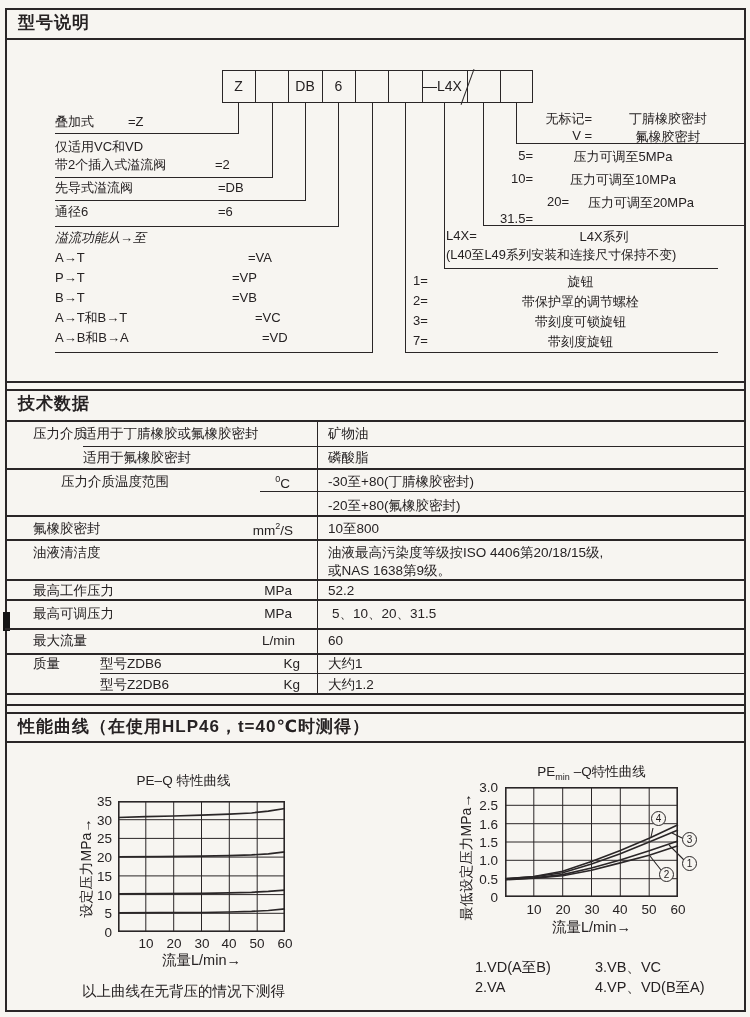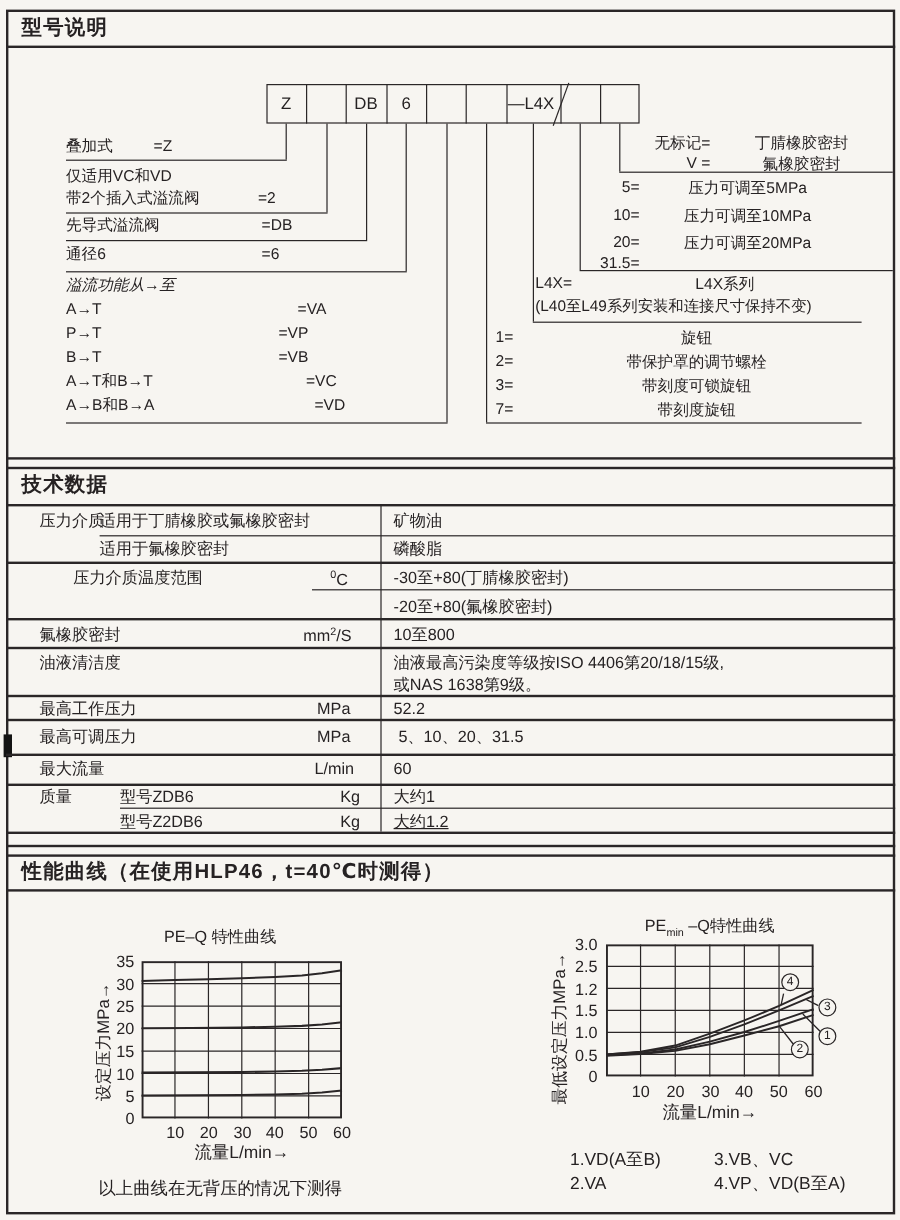--- a/index.html
+++ b/index.html
@@ -111,21 +111,21 @@
 
   <div class="rrow" style="left:483px;top:148px;width:230px;">
     <span class="rkey" style="width:50px;">5=</span>
     <span class="rval">压力可调至5MPa</span>
   </div>
   <div class="rrow" style="left:483px;top:171px;width:230px;">
     <span class="rkey" style="width:50px;">10=</span>
     <span class="rval">压力可调至10MPa</span>
   </div>
   <div class="rrow" style="left:483px;top:194px;width:230px;">
-    <span class="rkey" style="width:50px;">20=</span>
+    <span class="rkey" style="width:50px;margin-left:36px;">20=</span>
     <span class="rval">压力可调至20MPa</span>
   </div>
   <div class="rrow" style="left:483px;top:211px;width:230px;">
     <span class="rkey" style="width:50px;">31.5=</span>
   </div>
   <div class="ln" style="left:483px;top:225px;width:261px;height:1.3px;"></div>
 
   <div class="rrow" style="left:446px;top:228px;width:272px;">
     <span class="rkey-l" style="width:44px;">L4X=</span>
     <span class="rval">L4X系列</span>
@@ -197,21 +197,21 @@
   <div class="unit" style="left:200px;top:633px;width:95px;">L/min</div>
   <div class="t tbl-label" style="left:328px;top:633px;">60</div>
 
   <div class="t tbl-label" style="left:33px;top:656px;">质量</div>
   <div class="t tbl-label" style="left:100px;top:656px;">型号ZDB6</div>
   <div class="unit" style="left:200px;top:656px;width:100px;">Kg</div>
   <div class="t tbl-label" style="left:328px;top:656px;">大约1</div>
 
   <div class="t tbl-label" style="left:100px;top:677px;">型号Z2DB6</div>
   <div class="unit" style="left:200px;top:677px;width:100px;">Kg</div>
-  <div class="t tbl-label" style="left:328px;top:677px;text-decoration:underline;">大约1.2</div>
+  <div class="t tbl-label" style="left:328px;top:677px;">大约1.2</div>
 
   <div class="ctitle" style="left:100px;top:772px;width:167px;">PE–Q 特性曲线</div>
   <div class="axlabel rot" style="left:22px;top:859px;width:130px;font-size:14px;">设定压力MPa→</div>
   <div class="ytick" style="left:82px;top:794px;">35</div>
   <div class="ytick" style="left:82px;top:813px;">30</div>
   <div class="ytick" style="left:82px;top:831px;">25</div>
   <div class="ytick" style="left:82px;top:850px;">20</div>
   <div class="ytick" style="left:82px;top:869px;">15</div>
   <div class="ytick" style="left:82px;top:888px;">10</div>
   <div class="ytick" style="left:82px;top:906px;">5</div>
@@ -230,21 +230,21 @@
   <div class="xtick" style="left:215px;top:936px;">40</div>
   <div class="xtick" style="left:243px;top:936px;">50</div>
   <div class="xtick" style="left:271px;top:936px;">60</div>
   <div class="axlabel" style="left:118px;top:951px;width:167px;">流量L/min→</div>
   <div class="t" style="left:82px;top:983px;font-size:14.5px;">以上曲线在无背压的情况下测得</div>
 
   <div class="ctitle" style="left:505px;top:763px;width:173px;"><span>PE</span><sub style="font-size:9px;">min</sub><span> –Q特性曲线</span></div>
   <div class="axlabel rot" style="left:392px;top:848px;width:150px;font-size:14px;">最低设定压力MPa→</div>
   <div class="ytick" style="left:468px;top:780px;">3.0</div>
   <div class="ytick" style="left:468px;top:798px;">2.5</div>
-  <div class="ytick" style="left:468px;top:817px;">1.2</div>
+  <div class="ytick" style="left:468px;top:817px;">1.6</div>
   <div class="ytick" style="left:468px;top:835px;">1.5</div>
   <div class="ytick" style="left:468px;top:853px;">1.0</div>
   <div class="ytick" style="left:468px;top:872px;">0.5</div>
   <div class="ytick" style="left:468px;top:890px;">0</div>
   <svg style="left:505px;top:787px;" width="173" height="110" viewBox="0 0 173 110">
     <path d="M28.8 0V110 M57.7 0V110 M86.5 0V110 M115.3 0V110 M144.2 0V110 M0 18.3H173 M0 36.7H173 M0 55H173 M0 73.3H173 M0 91.7H173" stroke="#2a2627" stroke-width="1" fill="none"></path>
     <rect x="0.8" y="0.8" width="171.4" height="108.4" fill="none" stroke="#2a2627" stroke-width="1.6"></rect>
     <polyline fill="none" stroke="#2a2627" stroke-width="1.6" points="0.0,91.7 28.8,89.5 57.7,84.3 86.5,74.4 115.3,63.4 144.2,51.3 173.0,37.8"></polyline>
     <polyline fill="none" stroke="#2a2627" stroke-width="1.6" points="0.0,91.7 28.8,89.8 57.7,85.8 86.5,77.0 115.3,66.7 144.2,55.0 173.0,42.9"></polyline>
     <polyline fill="none" stroke="#2a2627" stroke-width="1.6" points="0.0,92.4 28.8,90.9 57.7,87.6 86.5,81.0 115.3,73.0 144.2,63.8 173.0,53.9"></polyline>

